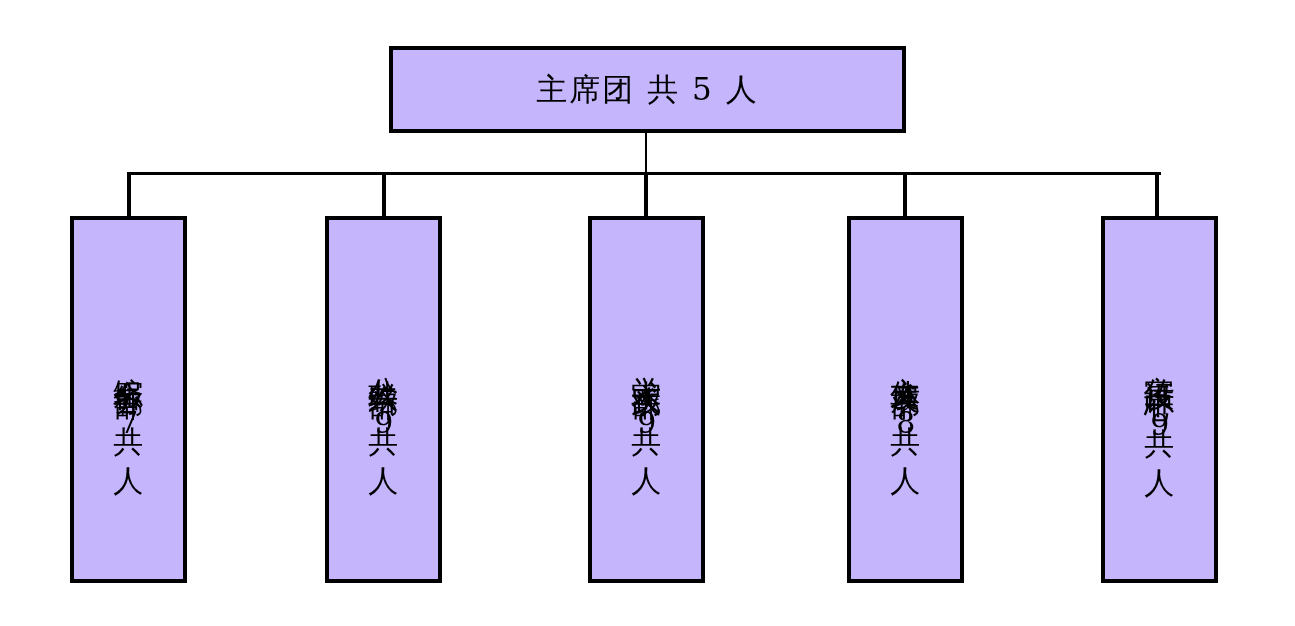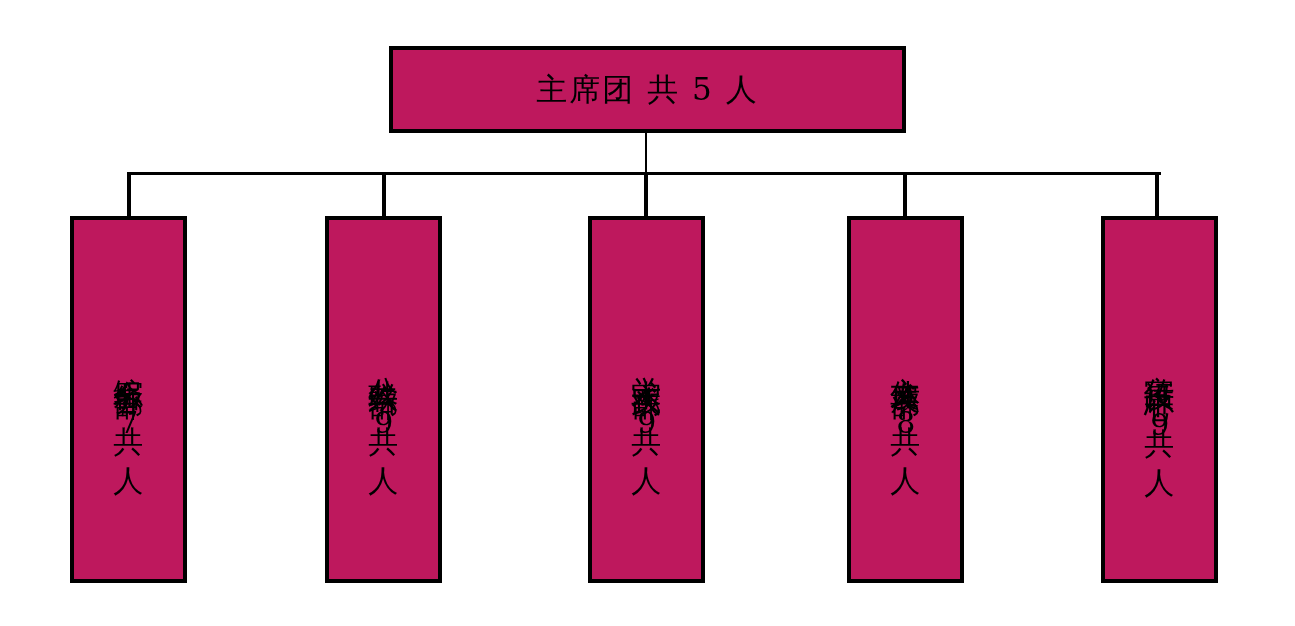--- a/index.html
+++ b/index.html
@@ -13,21 +13,21 @@
     height: 626px;
     background: #ffffff;
     font-family: "DejaVu Serif", "Liberation Serif", serif;
     color: #000000;
     overflow: hidden;
   }
   .node {
     position: absolute;
     border: 4px solid #000000;
     box-sizing: border-box;
-    background: #be185d;
+    background: #c4b5fd;
   }
   .root-node {
     left: 389px;
     top: 46px;
     width: 517px;
     height: 87px;
     display: flex;
     align-items: center;
     justify-content: center;
   }

